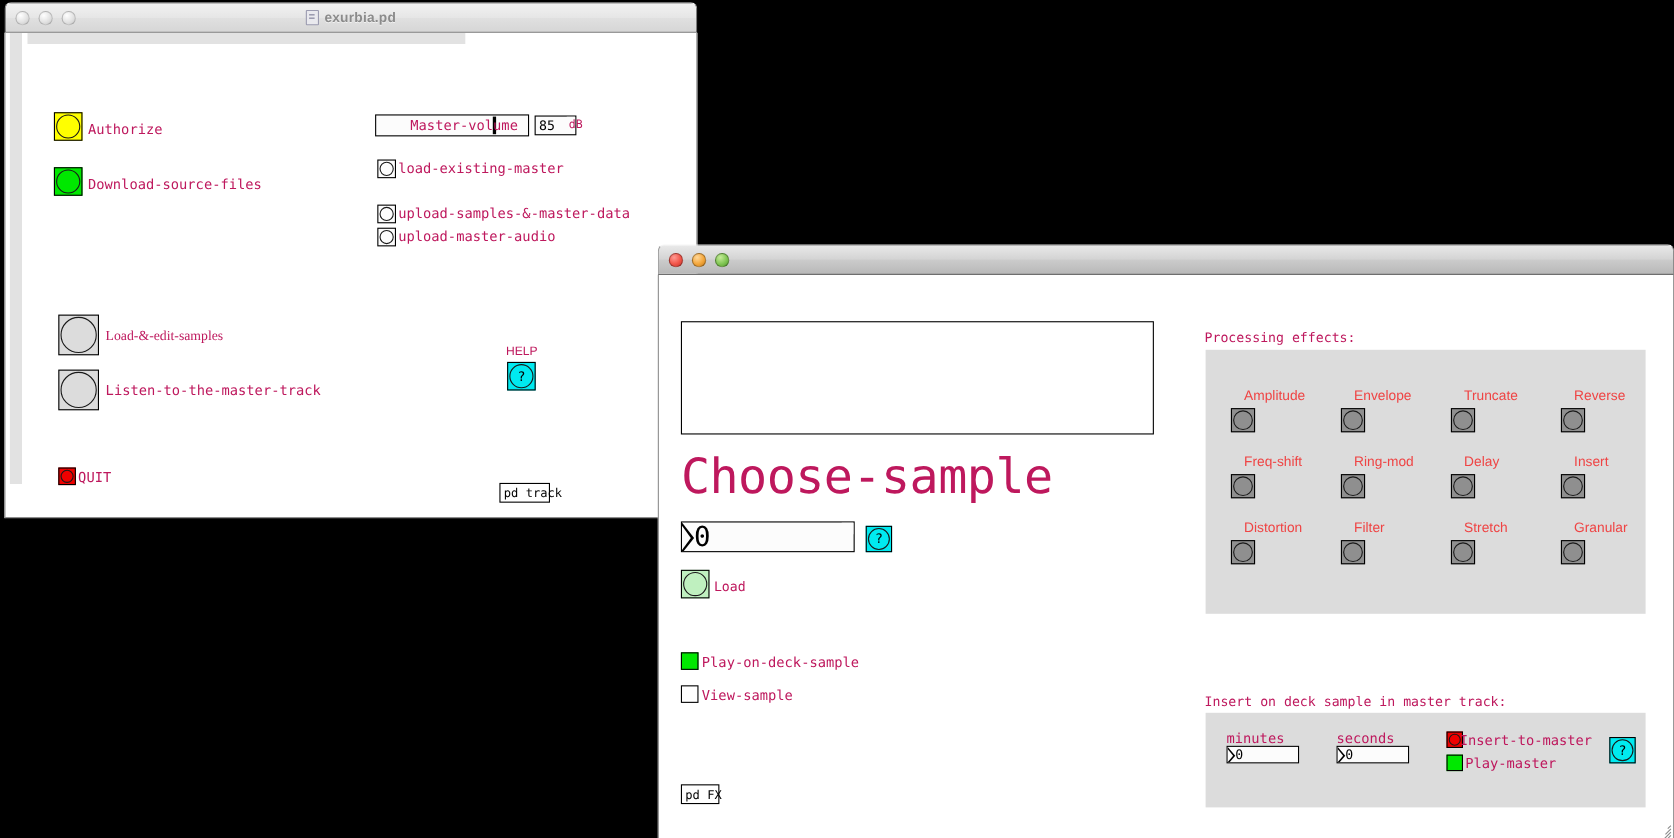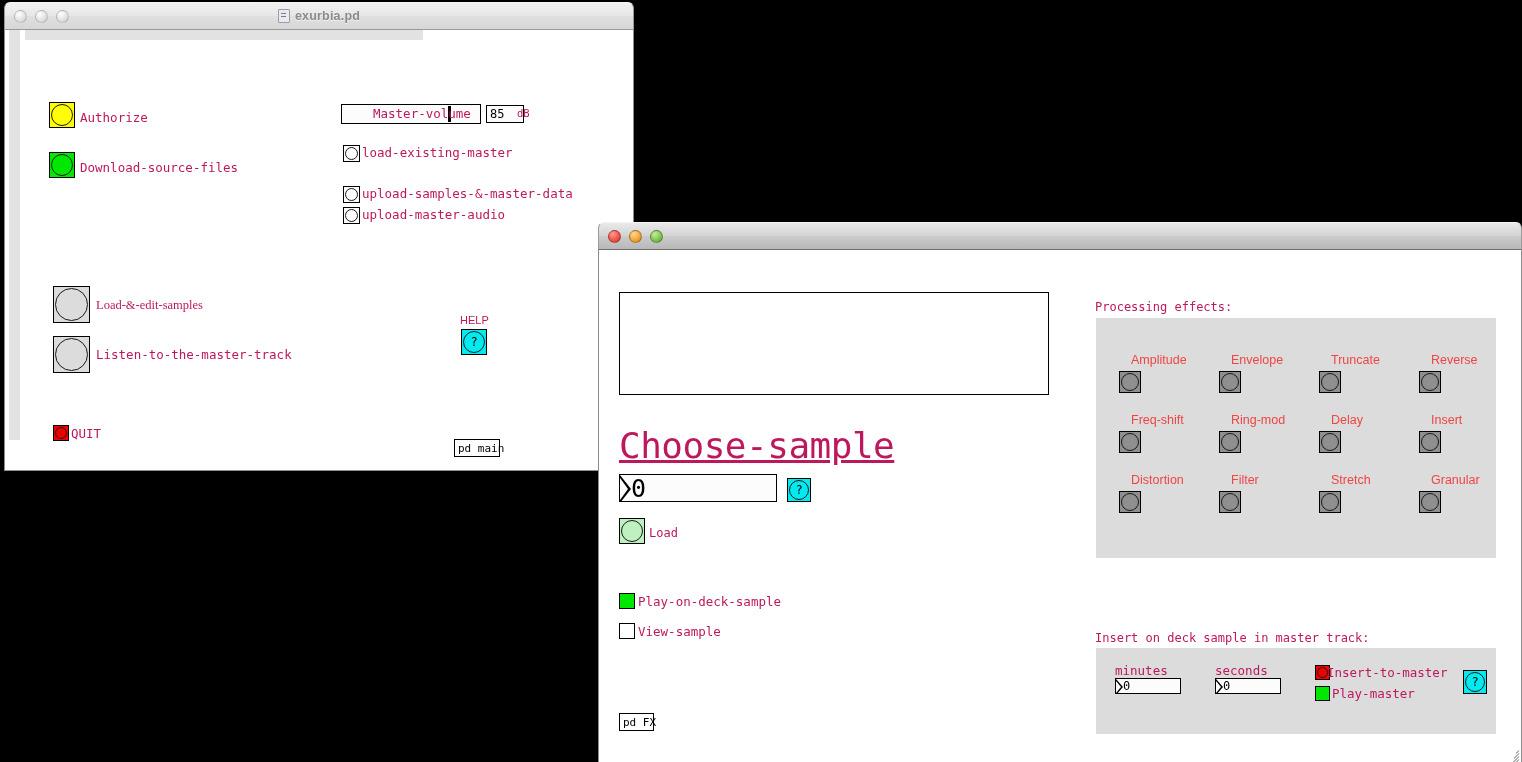--- a/index.html
+++ b/index.html
@@ -301,40 +301,40 @@
     <div class="pd-bang" style="left:456px; top:299px; width:26px; height:26px; background:#00eaf0;">
       <div class="circ"></div>
       <div style="position:absolute; left:0; right:0; top:50%; transform:translateY(-50%); text-align:center; font-family:'DejaVu Sans Mono',monospace; font-size:12px; color:#000;">?</div>
     </div>
 
     <div class="pd-bang" style="left:48px; top:395px; width:16px; height:16px; background:#ee0000;">
         <div class="circ"></div>
       </div>
     <div class="pd-label" style="left:66px; top:398px;">QUIT</div>
 
-    <div class="pd-obj" style="left:449px; top:409px; width:46px; height:18px; line-height:15px;">pd main</div>
+    <div class="pd-obj" style="left:449px; top:409px; width:46px; height:18px; line-height:15px;">pd track</div>
 
   </div>
 </div>
 
 <div class="window" id="win-ondeck" style="left:598px; top:222px; width:924px; height:540px;">
 
   <div class="titlebar">
     <div class="tl-buttons">
       <div class="tl-btn close"></div>
       <div class="tl-btn min"></div>
       <div class="tl-btn zoom"></div>
     </div>
   </div>
 
   <div class="canvas" style="height:514px;">
 
     <div class="pd-graph" style="left:20px; top:42px; width:430px; height:103px;"></div>
 
-    <div class="pd-label" style="left:20px; top:178px; font-size:36px; letter-spacing:-0.5px;text-decoration:underline;">Choose-sample</div>
+    <div class="pd-label" style="left:20px; top:162px; font-size:44px; letter-spacing:-0.5px;">Choose-sample</div>
 
     <div class="pd-atom" style="left:20px; top:224px; width:158px; height:28px; font-size:25px;">
       <div class="arrow" style="border-top:14px solid transparent; border-bottom:14px solid transparent; border-left:11px solid #000; left:0; top:0;"></div>
       <div class="arrow" style="border-top:11px solid transparent; border-bottom:11px solid transparent; border-left:8px solid #fcfcfc; left:0; top:3px;"></div>
       <div class="val" style="left:11px;">0</div>
       <div class="corner" style="border-top:11px solid #fcfcfc; border-left:11px solid transparent; right:0px; top:0px;"></div>
     </div>
 
     <div class="pd-bang" style="left:188px; top:228px; width:24px; height:24px; background:#00eaf0;">
       <div class="circ"></div>

